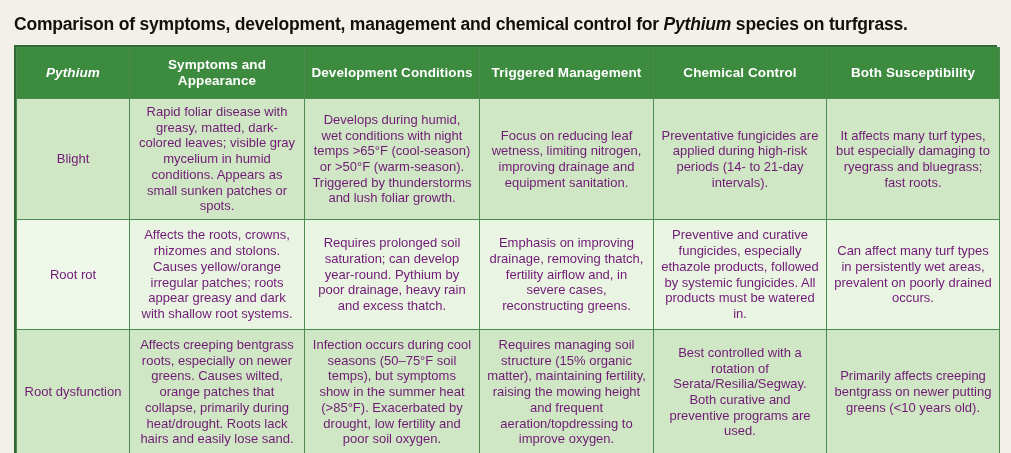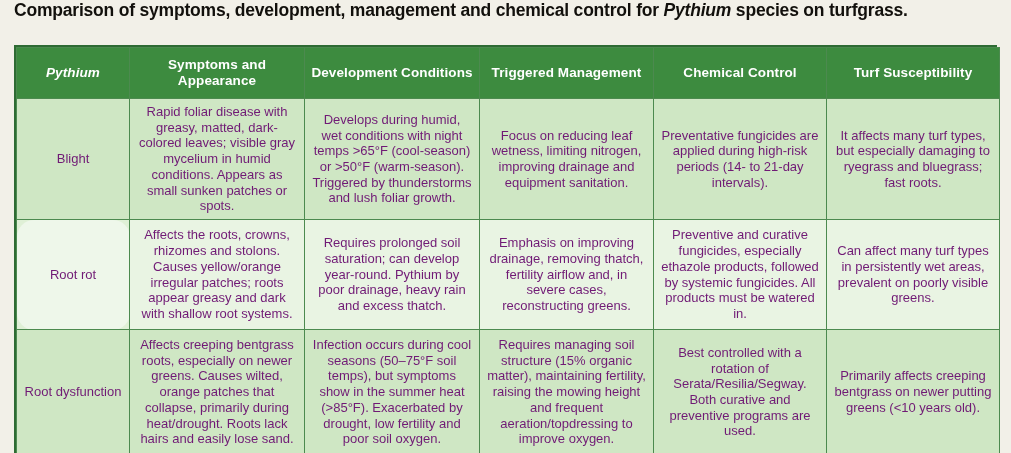--- a/index.html
+++ b/index.html
@@ -16,21 +16,21 @@
   #page {
     position: relative;
     width: 1011px;
     height: 453px;
     background: #f2f0e8;
     box-sizing: border-box;
   }
   #title {
     position: absolute;
     left: 14px;
-    top: 0;
+    top: 14px;
     width: 990px;
     font-size: 17.5px;
     font-weight: bold;
     color: #12100c;
     letter-spacing: -0.2px;
     line-height: 1.15;
     white-space: nowrap;
   }
   #title .sci {
     font-style: italic;
@@ -74,21 +74,21 @@
     color: #701a75;
     text-align: center;
     padding: 5px 7px;
     line-height: 1.21;
   }
   tr.band-a td { background: #cfe7c4; }
   tr.band-b td { background: #e9f4e3; }
   tr.band-c td { background: #cfe7c4; }
 
   tr.band-a td.species-cell { background: #cfe7c4; }
-  tr.band-b td.species-cell { background: #eef7ea; border-radius: 17px; }
+  tr.band-b td.species-cell { background: #eef7ea; }
   tr.band-c td.species-cell { background: #cfe7c4; }
 
   td.species-cell {
     font-size: 13.2px;
   }
   
   col.c0 { width: 113px; }
   col.c1 { width: 175px; }
   col.c2 { width: 175px; }
   col.c3 { width: 174px; }
@@ -116,39 +116,39 @@
           <col class="c4">
           <col class="c5">
       </colgroup>
       <thead>
         <tr>
           <th class="species-head">Pythium</th>
           <th>Symptoms and Appearance</th>
           <th>Development Conditions</th>
           <th>Triggered Management</th>
           <th>Chemical Control</th>
-          <th>Turf Susceptibility</th>
+          <th>Both Susceptibility</th>
         </tr>
       </thead>
       <tbody>
         <tr class="band-a row-1">
           <td class="species-cell">Blight</td>
           <td>Rapid foliar disease with greasy, matted, dark-colored leaves; visible gray mycelium in humid conditions. Appears as small sunken patches or spots.</td>
           <td>Develops during humid, wet conditions with night temps &gt;65°F (cool-season) or &gt;50°F (warm-season). Triggered by thunderstorms and lush foliar growth.</td>
           <td>Focus on reducing leaf wetness, limiting nitrogen, improving drainage and equipment sanitation.</td>
           <td>Preventative fungicides are applied during high-risk periods (14- to 21-day intervals).</td>
           <td>It affects many turf types, but especially damaging to ryegrass and bluegrass; fast roots.</td>
         </tr>
         <tr class="band-b row-2">
           <td class="species-cell">Root rot</td>
           <td>Affects the roots, crowns, rhizomes and stolons. Causes yellow/orange irregular patches; roots appear greasy and dark with shallow root systems.</td>
           <td>Requires prolonged soil saturation; can develop year-round. Pythium by poor drainage, heavy rain and excess thatch.</td>
           <td>Emphasis on improving drainage, removing thatch, fertility airflow and, in severe cases, reconstructing greens.</td>
           <td>Preventive and curative fungicides, especially ethazole products, followed by systemic fungicides. All products must be watered in.</td>
-          <td>Can affect many turf types in persistently wet areas, prevalent on poorly visible greens.</td>
+          <td>Can affect many turf types in persistently wet areas, prevalent on poorly drained occurs.</td>
         </tr>
         <tr class="band-c row-3">
           <td class="species-cell">Root dysfunction</td>
           <td>Affects creeping bentgrass roots, especially on newer greens. Causes wilted, orange patches that collapse, primarily during heat/drought. Roots lack hairs and easily lose sand.</td>
           <td>Infection occurs during cool seasons (50–75°F soil temps), but symptoms show in the summer heat (&gt;85°F). Exacerbated by drought, low fertility and poor soil oxygen.</td>
           <td>Requires managing soil structure (15% organic matter), maintaining fertility, raising the mowing height and frequent aeration/topdressing to improve oxygen.</td>
           <td>Best controlled with a rotation of Serata/Resilia/Segway. Both curative and preventive programs are used.</td>
           <td>Primarily affects creeping bentgrass on newer putting greens (&lt;10 years old).</td>
         </tr>
       </tbody>

